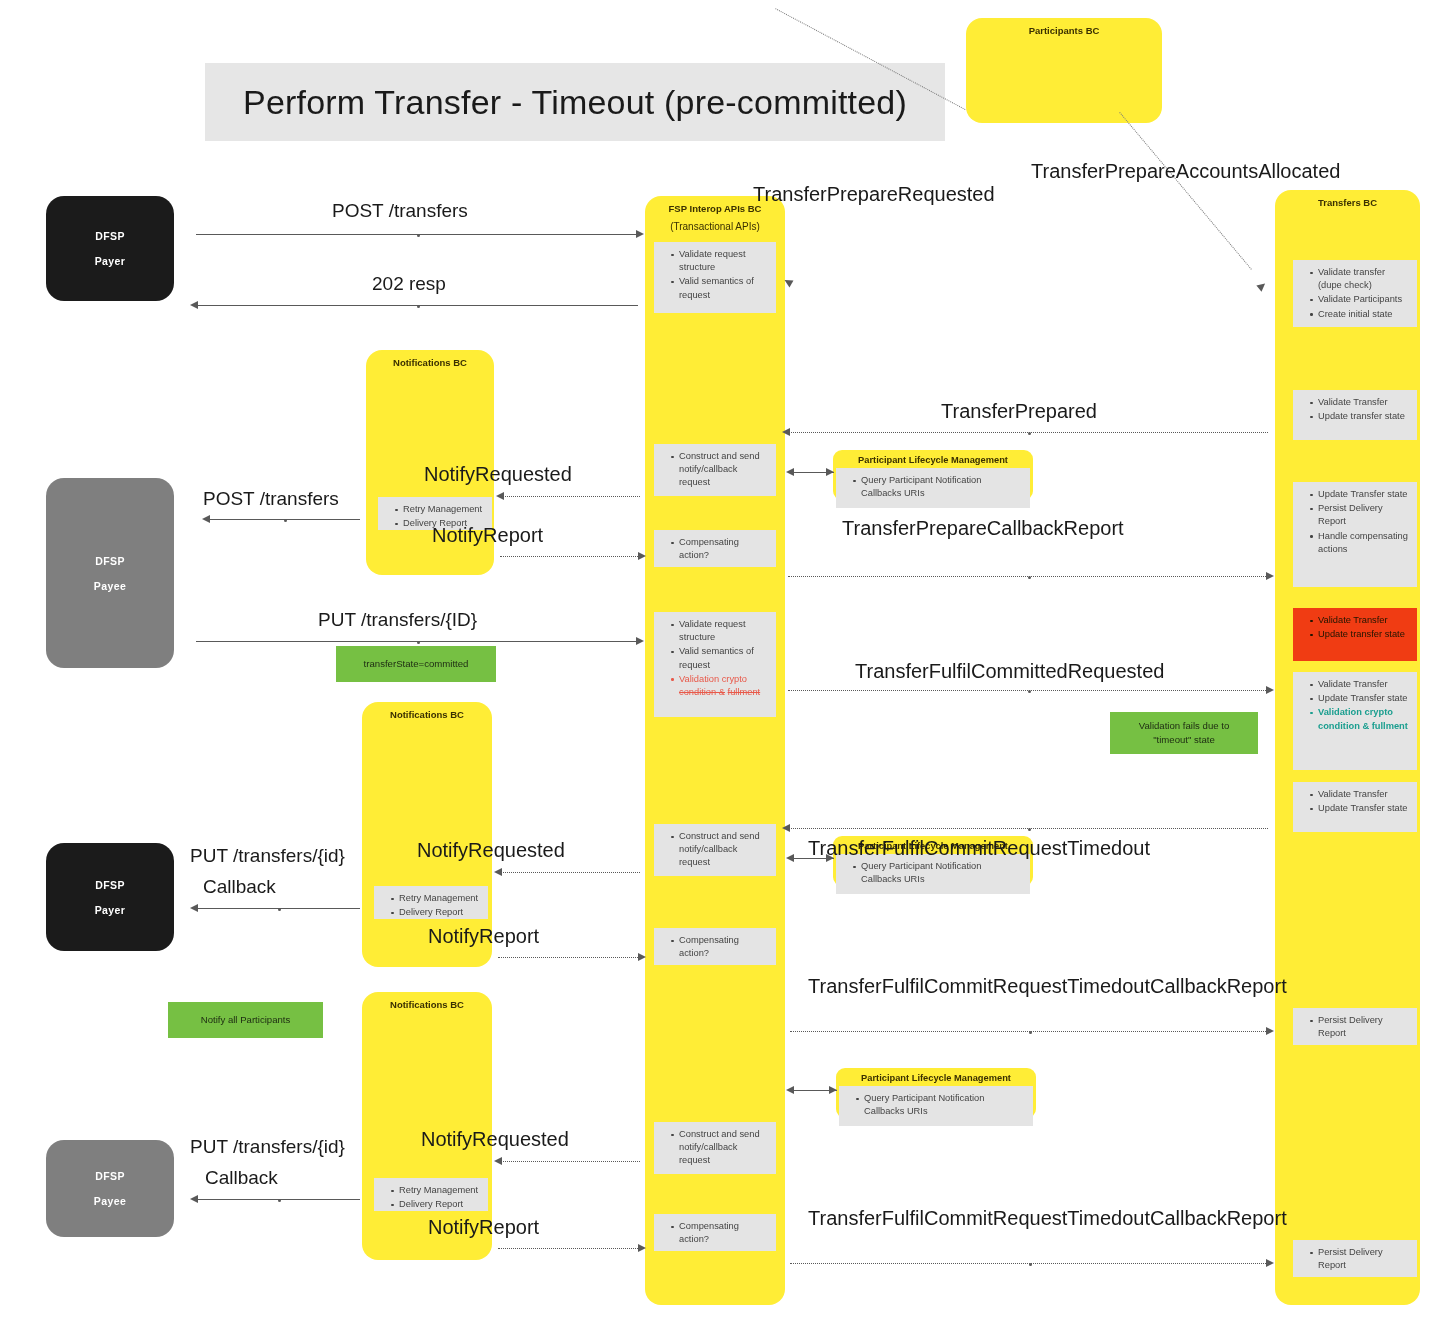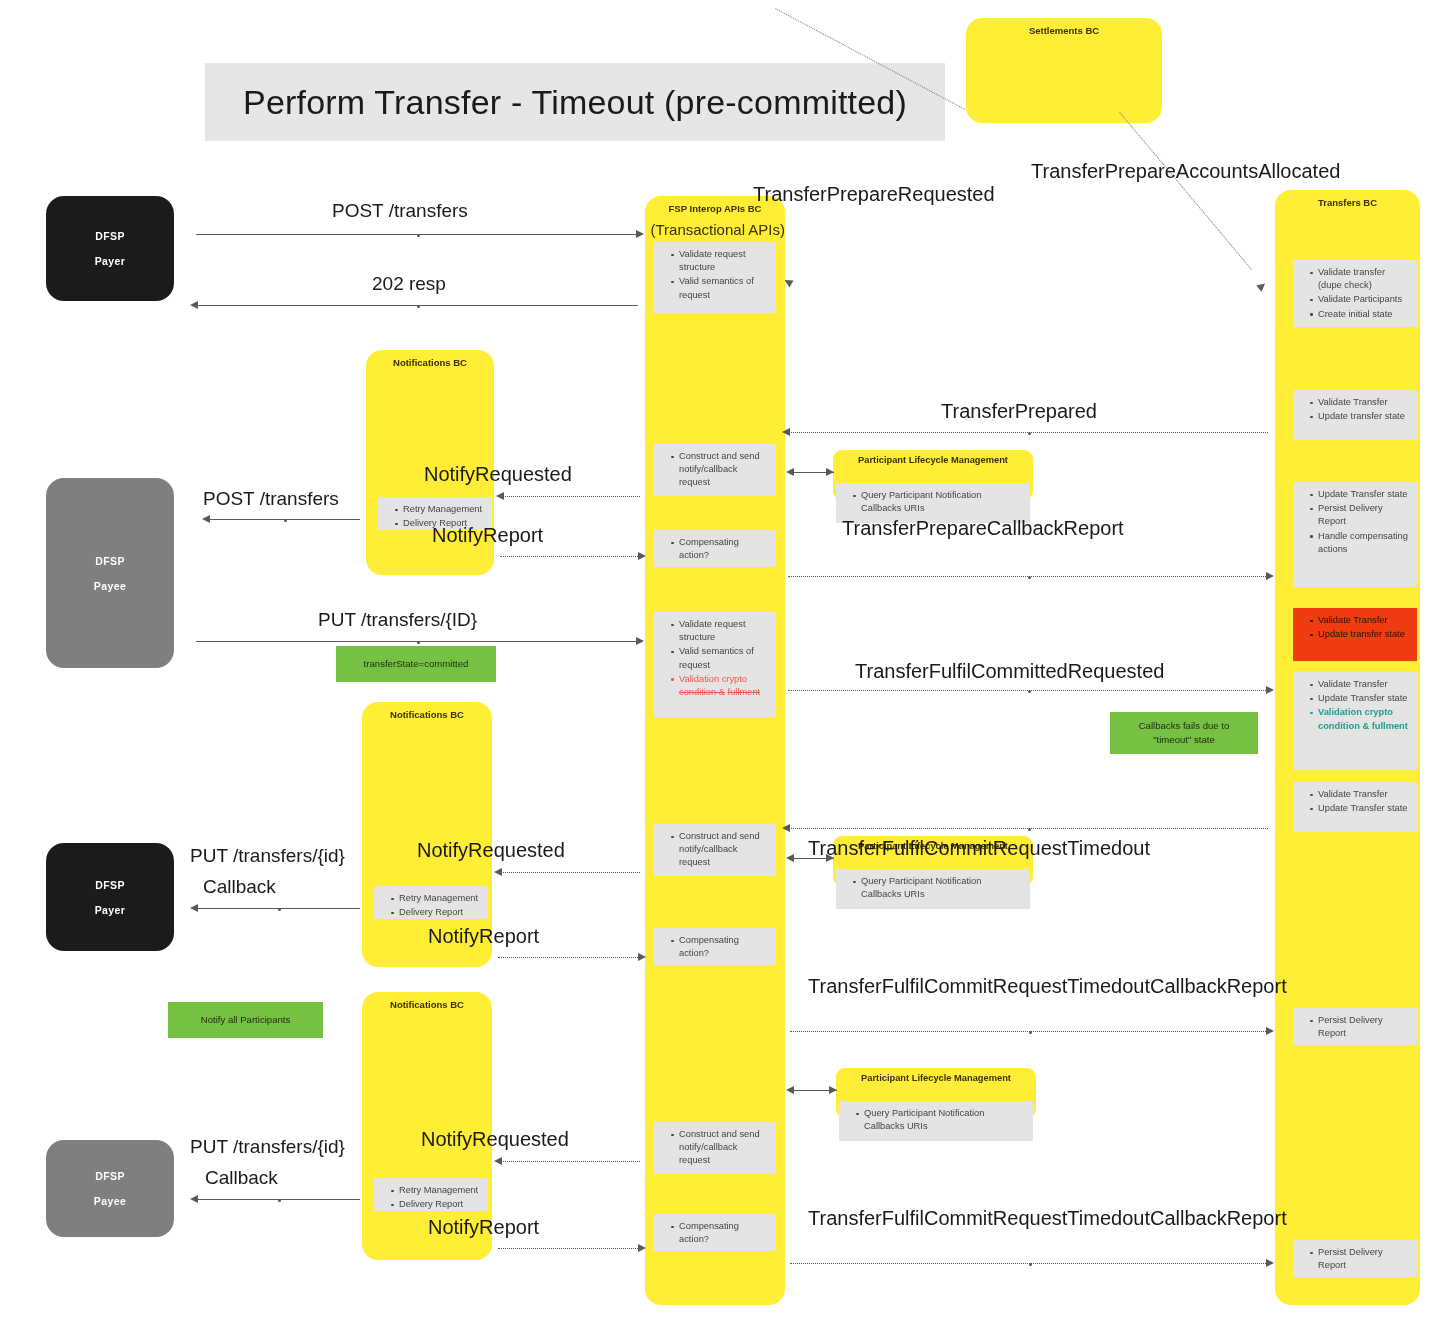--- a/index.html
+++ b/index.html
@@ -29,22 +29,22 @@
 
   
   .lane{
     background:#ffed36;border-radius:16px;
   }
   .lane-title{
     position:absolute;left:0;right:0;top:7px;text-align:center;
     font-size:9.5px;font-weight:bold;color:#3a3000;
   }
   .lane-sub{
-    position:absolute;left:0;right:0;text-align:right;
-    font-size:15px;color:#3a3000;
+    position:absolute;left:0;right:0;text-align:center;
+    font-size:10px;color:#3a3000;
   }
 
   
   .note{
     background:#e4e4e4;padding:6px 7px 6px 5px;
     font-size:9.3px;line-height:13.2px;color:#444;
   }
   .note.red{background:#f03c13;color:#201500;}
   .note ul{margin:0;padding:0 0 0 12px;list-style:none;}
   .note li{position:relative;padding-left:8px;margin:0 0 1px 0;}
@@ -62,21 +62,21 @@
     display:flex;align-items:center;justify-content:center;text-align:center;
     padding:18px 6px;
   }
 
   
   .plm{
     background:#ffed36;border-radius:9px;padding:3px;
   }
   .plm .hd{
     text-align:center;font-size:9.3px;font-weight:bold;color:#3a3000;
-    padding:2px 0 18px 0;
+    padding:2px 0 3px 0;
   }
 
   
   .msg-label{
     position:absolute;font-size:19px;color:#1a1a1a;white-space:nowrap;
   }
   .msg-label.big{font-size:20px;}
   .msg-label.wrap{white-space:normal;line-height:25px;}
 
   .line{position:absolute;height:0;border-top:1px solid #595959;}
@@ -93,21 +93,21 @@
   .diag{position:absolute;border-top:1px dotted #7a7a7a;transform-origin:0 0;height:0;}
 </style>
 </head>
 <body>
 
 <div class="abs" id="title-banner">
   <div class="t">Perform Transfer - Timeout (pre-committed)</div>
 </div>
 
 <div class="abs lane" style="left:966px;top:18px;width:196px;height:105px;">
-  <div class="lane-title">Settlements BC</div>
+  <div class="lane-title">Participants BC</div>
 </div>
 
 <div class="abs lane" style="left:645px;top:196px;width:140px;height:1109px;">
   <div class="lane-title">FSP Interop APIs BC</div>
   <div class="lane-sub" style="top:25px;">(Transactional APIs)</div>
 </div>
 
 <div class="abs lane" style="left:1275px;top:190px;width:145px;height:1115px;">
   <div class="lane-title">Transfers BC</div>
 </div>
@@ -282,21 +282,21 @@
     <ul>
         <li>Query Participant Notification Callbacks URIs</li>
       </ul>
   </div>
 </div>
 
 <div class="abs green" style="left:336px;top:646px;width:160px;height:22px;">
   <span>transferState=committed</span>
 </div>
 <div class="abs green" style="left:1110px;top:712px;width:148px;height:42px;flex-direction:column;">
-  <span>Callbacks fails due to</span>
+  <span>Validation fails due to</span>
   <span>"timeout" state</span>
 </div>
 <div class="abs green" style="left:168px;top:1002px;width:155px;height:24px;">
   <span>Notify all Participants</span>
 </div>
 
 <div class="abs diag" style="left:965px;top:110px;width:215px;transform:rotate(208deg);"></div>
 <div class="abs diag" style="left:1120px;top:112px;width:205px;transform:rotate(50deg);"></div>
 <div class="ah l abs" style="left:784px;top:278px;transform:rotate(30deg);"></div>
 <div class="ah r abs" style="left:1258px;top:282px;transform:rotate(-40deg);"></div>

